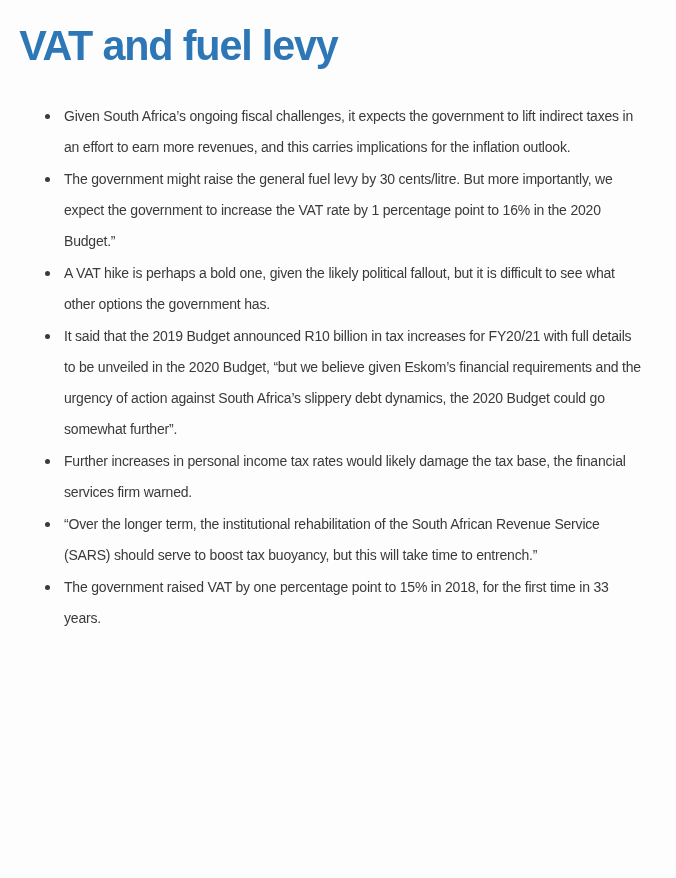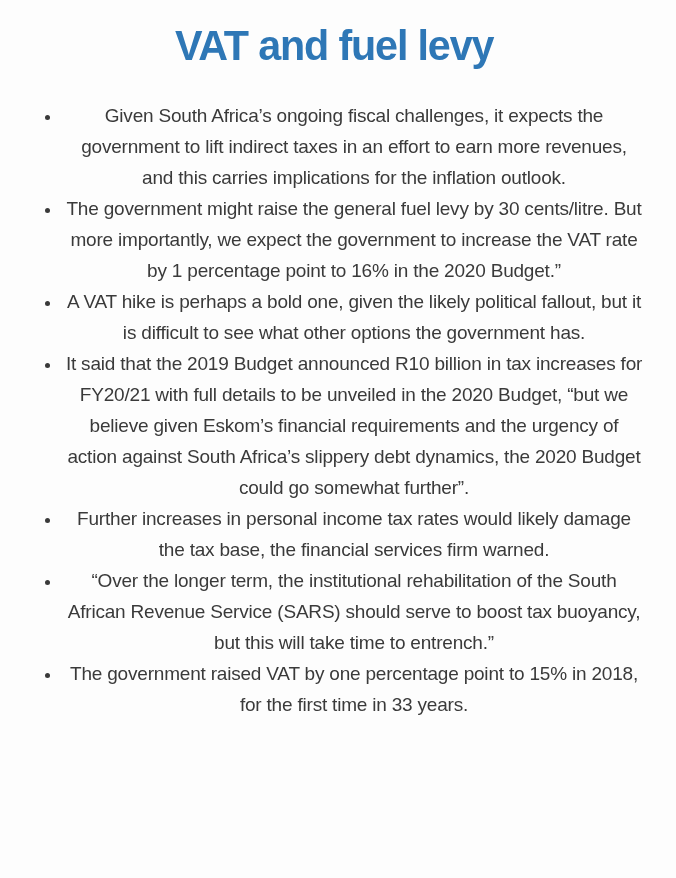--- a/index.html
+++ b/index.html
@@ -16,42 +16,41 @@
     width: 676px;
     height: 878px;
     background: var(--background, #fdfdfd);
     font-family: "Liberation Sans", "DejaVu Sans", sans-serif;
     overflow: hidden;
   }
   .page {
     width: 676px;
     height: 770px;
     padding-top: 22px;
-    text-align: center;
   }
   .page-title {
     margin: 0;
     padding-left: 20px;
     color: var(--title-blue, #2e77b6);
     font-size: 43px;
     font-weight: 700;
     letter-spacing: -1.2px;
     line-height: 1.1;
     transform: scaleX(0.96);
     transform-origin: left center;
   }
   .bullet-list {
     margin: 31px 0 0 0;
     padding-left: 62px;
     width: 646px;
     list-style: disc outside;
     color: var(--body-text, #3a3a3a);
   }
   .bullet-list li {
-    font-size: 19px;
+    font-size: 14px;
     line-height: 31px;
     letter-spacing: -0.2px;
     padding-left: 2px;
     max-width: 582px;
   }
   .bullet-list li::marker {
     font-size: 18px;
     color: var(--body-text, #3a3a3a);
   }
 </style>

